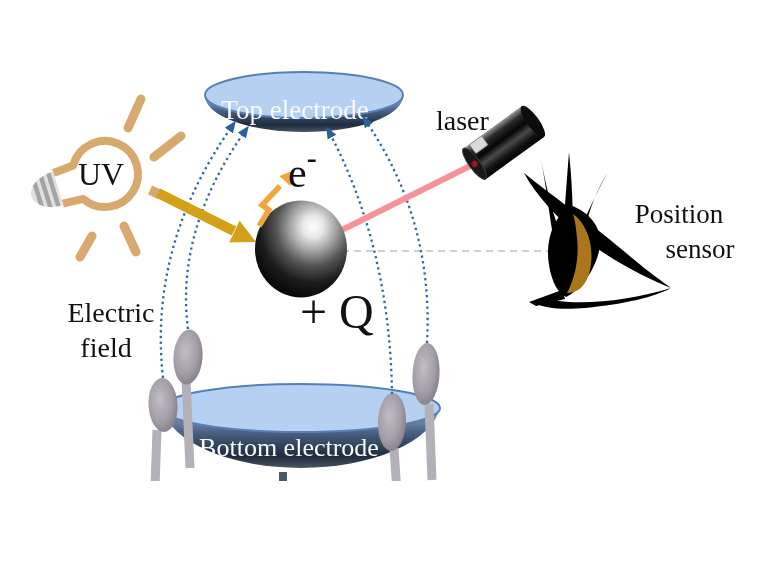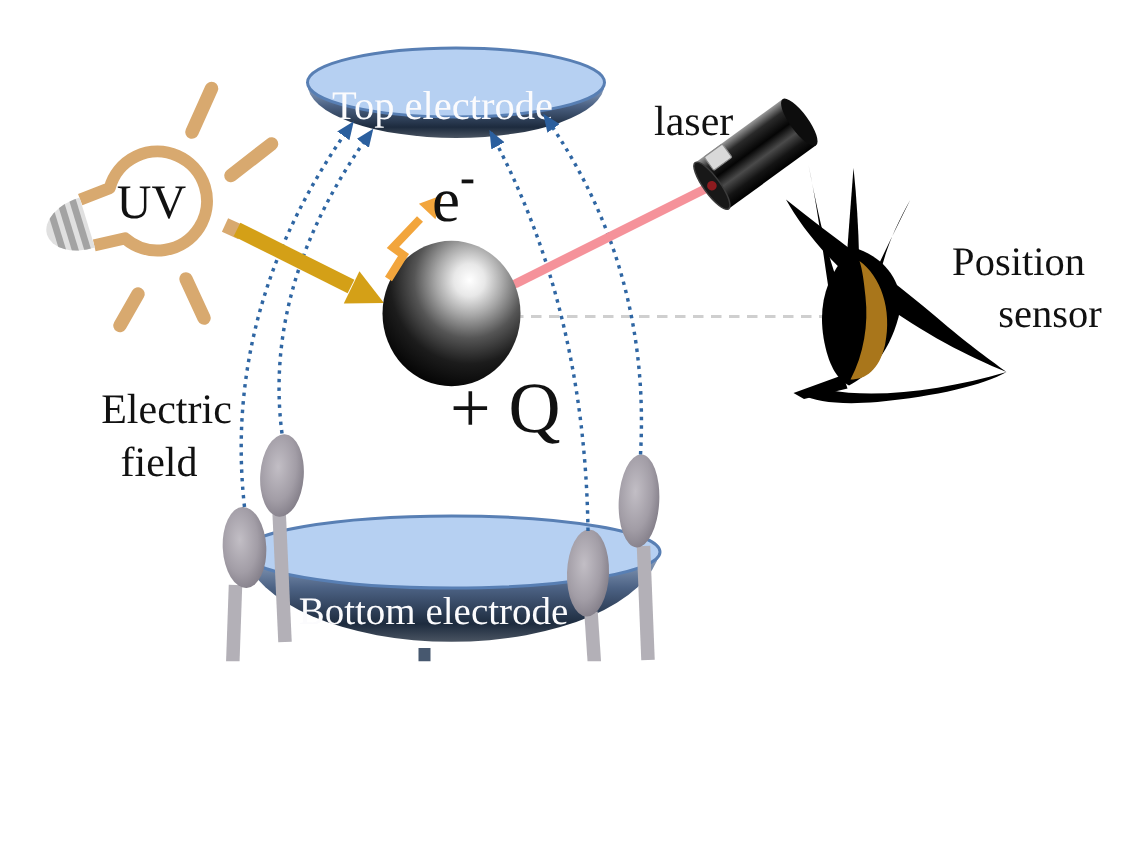--- a/index.html
+++ b/index.html
@@ -1,16 +1,16 @@
 <!DOCTYPE html>
 <html><head>
 <meta charset="utf-8">
 <style>
   html,body{margin:0;padding:0;background:#fff;}
-  .stage{position:relative;width:760px;height:441px;background:#ffffff;overflow:hidden;}
+  .stage{position:relative;width:760px;height:441px;background:#ffffff;overflow:hidden;margin-top:40px;}
   svg{display:block;}
   text{font-family:"Liberation Serif","DejaVu Serif",serif;}
   .lbl-dark{fill:#111111;}
   .lbl-white{fill:#fbfbfd;}
 </style>
 </head>
 <body>
 
 <div class="stage">
 <svg width="760" height="563" viewBox="0 0 760 563" xmlns="http://www.w3.org/2000/svg">

